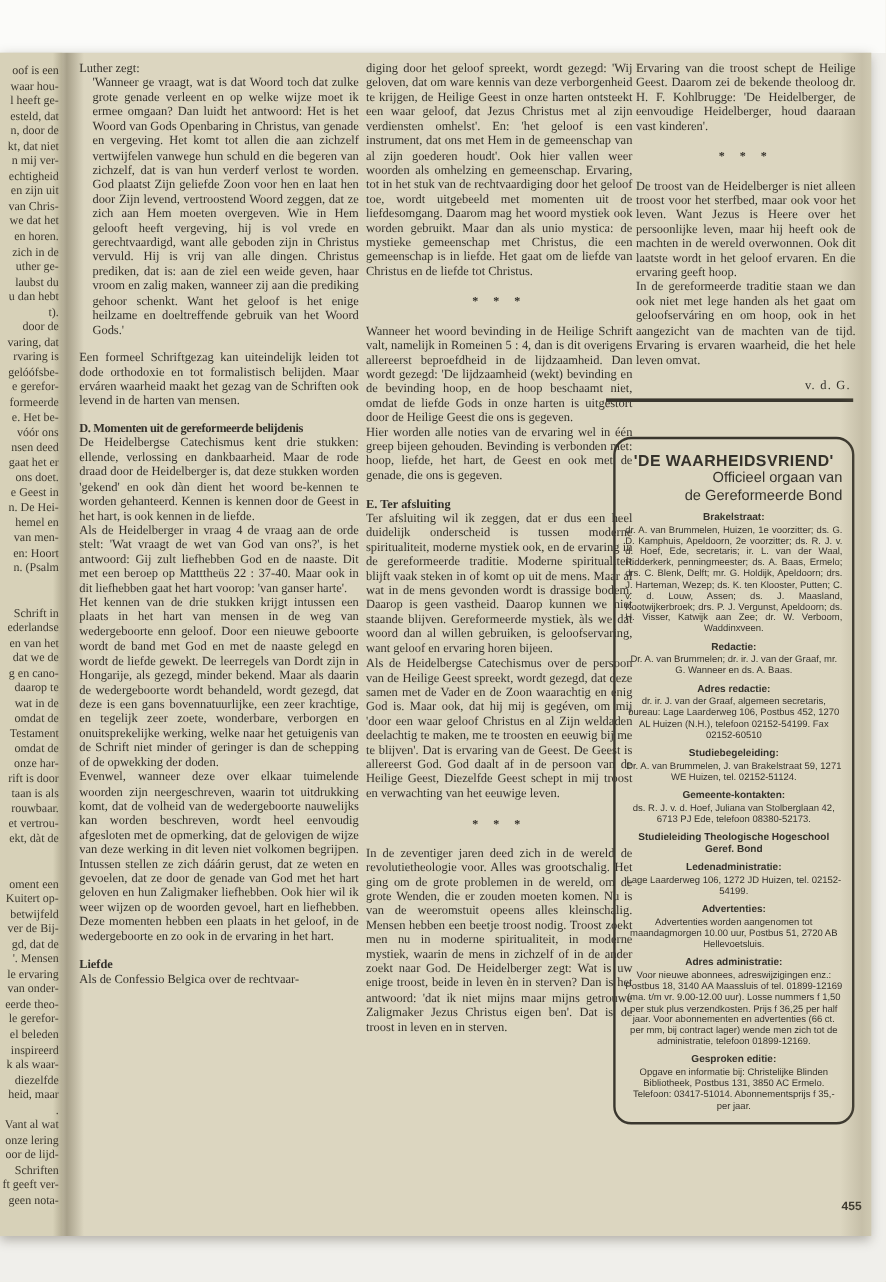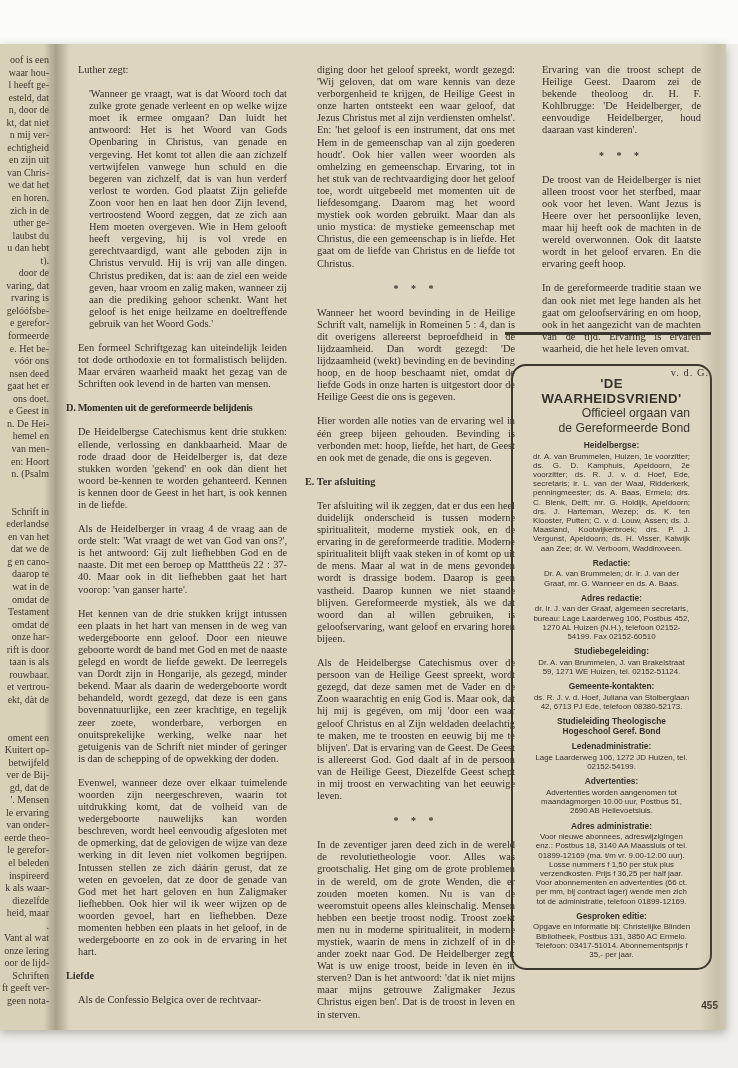--- a/index.html
+++ b/index.html
@@ -30,36 +30,36 @@
   .frag-col{
     position:absolute;left:2px;top:10px;width:47px;overflow:hidden;
     font-size:10px;line-height:12.55px;color:#3b372e;
   }
   .frag{margin-left:-46px;text-align:right;white-space:nowrap;min-height:12.55px;}
 
   .col{position:absolute;top:8px;text-align:justify;font-size:10.4px;line-height:12.1px;}
   .col1{left:66px;width:233px;}
   .col2{left:305px;width:222px;}
   .col3{left:530px;width:183px;}
-  .col p{margin:12px;}
+  .col p{margin:0;}
   .col p.gap{margin-top:11px;}
   .quote{padding-left:11px;}
   h3.hd{font-size:10.3px;line-height:12.1px;margin:11px 0 0;font-weight:bold;}
   h3.hd.tight{white-space:nowrap;letter-spacing:-0.3px;}
   .stars{
     text-align:center;font-weight:bold;letter-spacing:5px;
     font-size:10px;margin:13px 0 12px;text-align-last:center;
   }
   .signature{text-align:right;margin-top:9px;padding-right:4px;letter-spacing:1px;}
 
   .rule{position:absolute;left:505px;top:288px;width:206px;height:3px;background:#3a372e;}
 
   .infobox{
     position:absolute;left:511px;top:320px;width:201px;box-sizing:border-box;
-    border:2.5px solid #3a372e;border-radius:15px;padding:10px 20px 9px;
+    border:2.5px solid #3a372e;border-radius:15px;padding:10px 8px 9px;
     font-family:"Liberation Sans", sans-serif;color:#35322b;
   }
   .ib-title{font-size:13.2px;font-weight:bold;text-align:center;letter-spacing:.4px;line-height:15px;}
   .ib-sub{font-size:12.2px;font-weight:normal;text-align:right;line-height:14.5px;}
   .ib-section{margin-top:6px;}
   .ib-heading{font-size:8.4px;font-weight:bold;text-align:center;line-height:9.6px;}
   .ib-text{font-size:7.9px;line-height:9.2px;text-align:center;margin-top:1px;}
   .ib-sections .ib-section:first-child .ib-text{text-align:justify;text-align-last:center;}
 
   .pagenum{
@@ -188,21 +188,21 @@
   </div>
 
   <div class="rule"></div>
 
   <div class="infobox">
     <div class="ib-title">'DE WAARHEIDSVRIEND'</div>
     <div class="ib-sub">Officieel orgaan van</div>
     <div class="ib-sub">de Gereformeerde Bond</div>
     <div class="ib-sections">
         <div class="ib-section">
-        <div class="ib-heading">Heidelbergse:</div>
+        <div class="ib-heading">Brakelstraat:</div>
         <div class="ib-text">dr. A. van Brummelen, Huizen, 1e voorzitter; ds. G. D. Kamphuis, Apeldoorn, 2e voorzitter; ds. R. J. v. d. Hoef, Ede, secretaris; ir. L. van der Waal, Ridderkerk, penningmeester; ds. A. Baas, Ermelo; drs. C. Blenk, Delft; mr. G. Holdijk, Apeldoorn; drs. J. Harteman, Wezep; ds. K. ten Klooster, Putten; C. v. d. Louw, Assen; ds. J. Maasland, Kootwijkerbroek; drs. P. J. Vergunst, Apeldoorn; ds. H. Visser, Katwijk aan Zee; dr. W. Verboom, Waddinxveen.</div>
       </div>
         <div class="ib-section">
         <div class="ib-heading">Redactie:</div>
         <div class="ib-text">Dr. A. van Brummelen; dr. ir. J. van der Graaf, mr. G. Wanneer en ds. A. Baas.</div>
       </div>
         <div class="ib-section">
         <div class="ib-heading">Adres redactie:</div>
         <div class="ib-text">dr. ir. J. van der Graaf, algemeen secretaris, bureau: Lage Laarderweg 106, Postbus 452, 1270 AL Huizen (N.H.), telefoon 02152-54199. Fax 02152-60510</div>
       </div>
@@ -216,21 +216,21 @@
       </div>
         <div class="ib-section">
         <div class="ib-heading">Studieleiding Theologische Hogeschool Geref. Bond</div>
       </div>
         <div class="ib-section">
         <div class="ib-heading">Ledenadministratie:</div>
         <div class="ib-text">Lage Laarderweg 106, 1272 JD Huizen, tel. 02152-54199.</div>
       </div>
         <div class="ib-section">
         <div class="ib-heading">Advertenties:</div>
-        <div class="ib-text">Advertenties worden aangenomen tot maandagmorgen 10.00 uur, Postbus 51, 2690 AB Hellevoetsluis.</div>
+        <div class="ib-text">Advertenties worden aangenomen tot maandagmorgen 10.00 uur, Postbus 51, 2720 AB Hellevoetsluis.</div>
       </div>
         <div class="ib-section">
         <div class="ib-heading">Adres administratie:</div>
         <div class="ib-text">Voor nieuwe abonnees, adreswijzigingen enz.: Postbus 18, 3140 AA Maassluis of tel. 01899-12169 (ma. t/m vr. 9.00-12.00 uur). Losse nummers f 1,50 per stuk plus verzendkosten. Prijs f 36,25 per half jaar. Voor abonnementen en advertenties (66 ct. per mm, bij contract lager) wende men zich tot de administratie, telefoon 01899-12169.</div>
       </div>
         <div class="ib-section">
         <div class="ib-heading">Gesproken editie:</div>
         <div class="ib-text">Opgave en informatie bij: Christelijke Blinden Bibliotheek, Postbus 131, 3850 AC Ermelo. Telefoon: 03417-51014. Abonnementsprijs f 35,- per jaar.</div>
       </div>
       </div>

